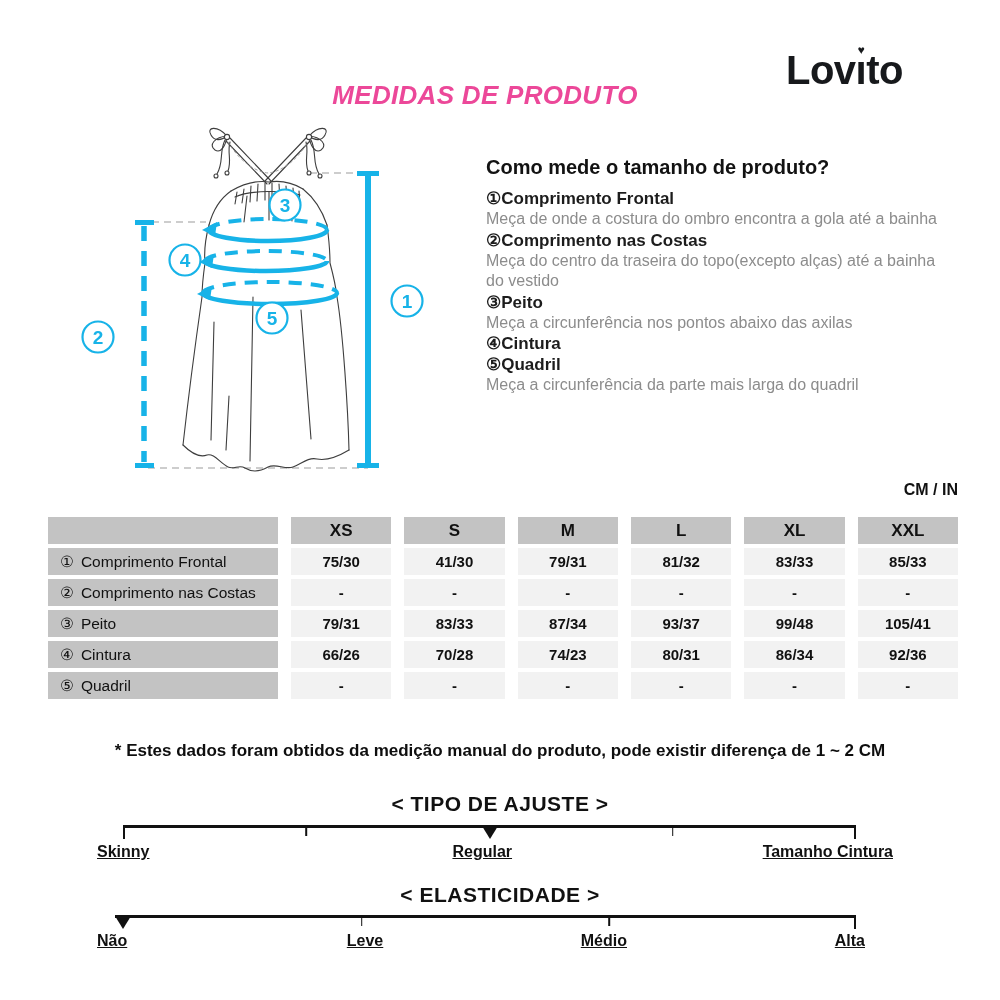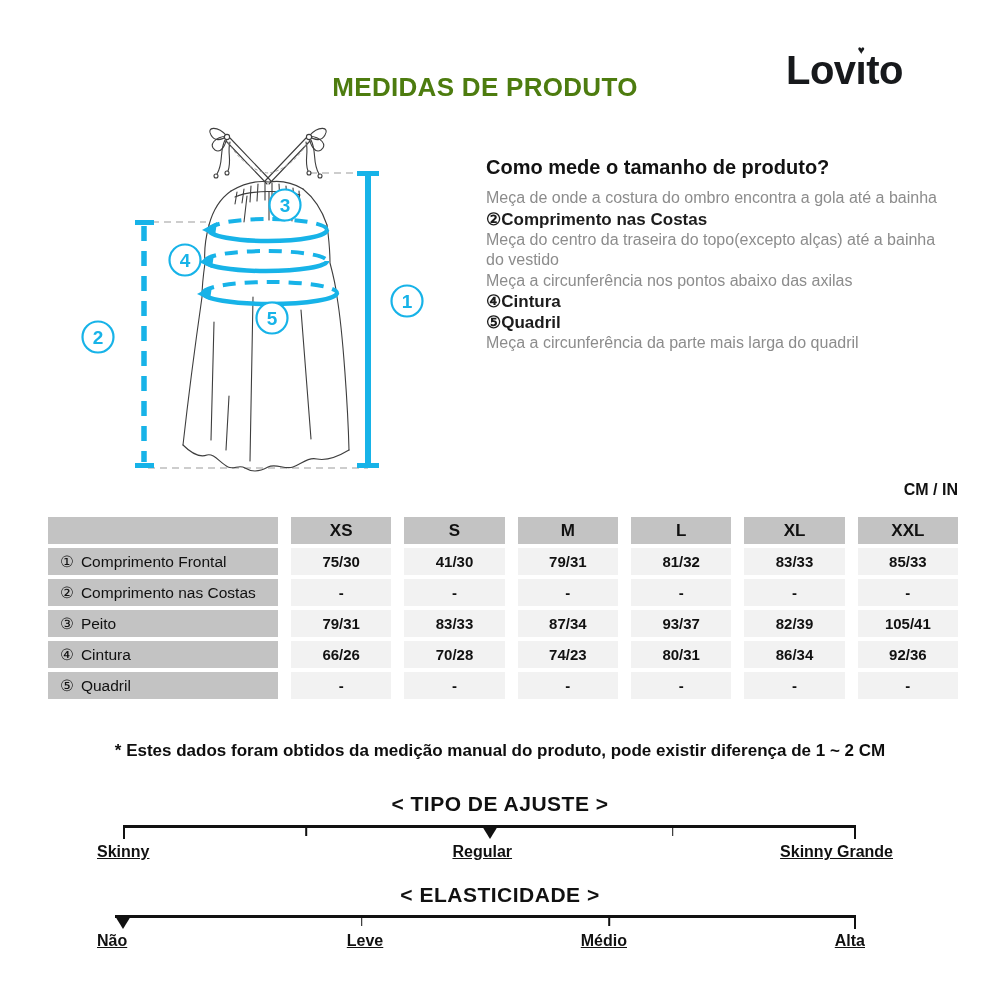--- a/index.html
+++ b/index.html
@@ -8,22 +8,22 @@
     --table-header-bg:#c3c3c3;
     --table-cell-bg:#f2f2f2;
     --ink:#111111;
     --desc-gray:#8c8c8c;
   }
   html,body{margin:0;padding:0;background:#fff;}
   .canvas{position:relative;width:1000px;height:1000px;background:#fff;overflow:hidden;
           font-family:"Liberation Sans",sans-serif;color:var(--ink);margin:0 auto;}
 
   
-  .title{position:absolute;top:72px;left:0;width:970px;text-align:center;
-         font-size:26px;font-weight:800;letter-spacing:.3px;color:#4d7c0f;}
+  .title{position:absolute;top:80px;left:0;width:970px;text-align:center;
+         font-size:26px;font-weight:800;letter-spacing:.3px;color:#ec4899;font-style:italic;}
   .logo{position:absolute;top:48px;right:97px;font-size:40px;font-weight:800;
         letter-spacing:-.5px;color:#17191c;white-space:nowrap;}
   .lg-i{position:relative;display:inline-block;}
   .lg-heart{position:absolute;top:-4px;left:50%;transform:translateX(-50%);
             font-size:12px;line-height:12px;}
 
   
   .diagram{position:absolute;left:60px;top:100px;width:420px;height:400px;}
   .cy-stroke{stroke:var(--accent-cyan);fill:none;}
   .cy-fill{fill:var(--accent-cyan);stroke:none;}
@@ -185,25 +185,27 @@
     </g>
     <g>
       <circle class="callout-circle" cx="212" cy="218" r="15.5"></circle>
       <text class="callout-num" x="212" y="225" text-anchor="middle">5</text>
     </g>
   </svg>
 
   <div class="howto">
     <div class="howto-h">Como mede o tamanho de produto?</div>
 
+    <div class="item-n"><span>①</span><span>Comprimento Frontal</span></div>
     <div class="item-d">Meça de onde a costura do ombro encontra a gola até a bainha</div>
 
     <div class="item-n"><span>②</span><span>Comprimento nas Costas</span></div>
     <div class="item-d">Meça do centro da traseira do topo(excepto alças) até a bainha do vestido</div>
 
+    <div class="item-n"><span>③</span><span>Peito</span></div>
     <div class="item-d">Meça a circunferência nos pontos abaixo das axilas</div>
 
     <div class="item-n"><span>④</span><span>Cintura</span></div>
 
     <div class="item-n"><span>⑤</span><span>Quadril</span></div>
     <div class="item-d">Meça a circunferência da parte mais larga do quadril</div>
   </div>
 
   <div class="units">CM / IN</div>
 
@@ -246,21 +248,21 @@
 
     <div class="trow">
       <div class="tl">
           <span class="num">③</span>
           <span>Peito</span>
         </div>
       <div class="td">79/31</div>
       <div class="td">83/33</div>
       <div class="td">87/34</div>
       <div class="td">93/37</div>
-      <div class="td">82/39</div>
+      <div class="td">99/48</div>
       <div class="td">105/41</div>
     </div>
 
     <div class="trow">
       <div class="tl">
           <span class="num">④</span>
           <span>Cintura</span>
         </div>
       <div class="td">66/26</div>
       <div class="td">70/28</div>
@@ -290,21 +292,21 @@
   <div class="rail rail-fit">
     <span class="tick end" style="left:0"></span>
     <span class="tick mid" style="left:25%;transform:translateX(-50%)"></span>
     <span class="tick mid" style="left:75%;transform:translateX(-50%)"></span>
     <span class="tick end" style="right:0"></span>
     <span class="marker" style="left:50%"></span>
   </div>
   <div class="slabels labels-fit">
     <span class="sl l">Skinny</span>
     <span class="sl c" style="left:48.4%">Regular</span>
-    <span class="sl r">Skinny Grande</span>
+    <span class="sl r">Tamanho Cintura</span>
   </div>
 
   <div class="scale-h sh-ela">&lt; ELASTICIDADE &gt;</div>
   <div class="rail rail-ela">
     <span class="tick mid" style="left:33.3%;transform:translateX(-50%)"></span>
     <span class="tick mid" style="left:66.7%;transform:translateX(-50%)"></span>
     <span class="tick end" style="right:0"></span>
     <span class="marker" style="left:8px"></span>
   </div>
   <div class="slabels labels-ela">

